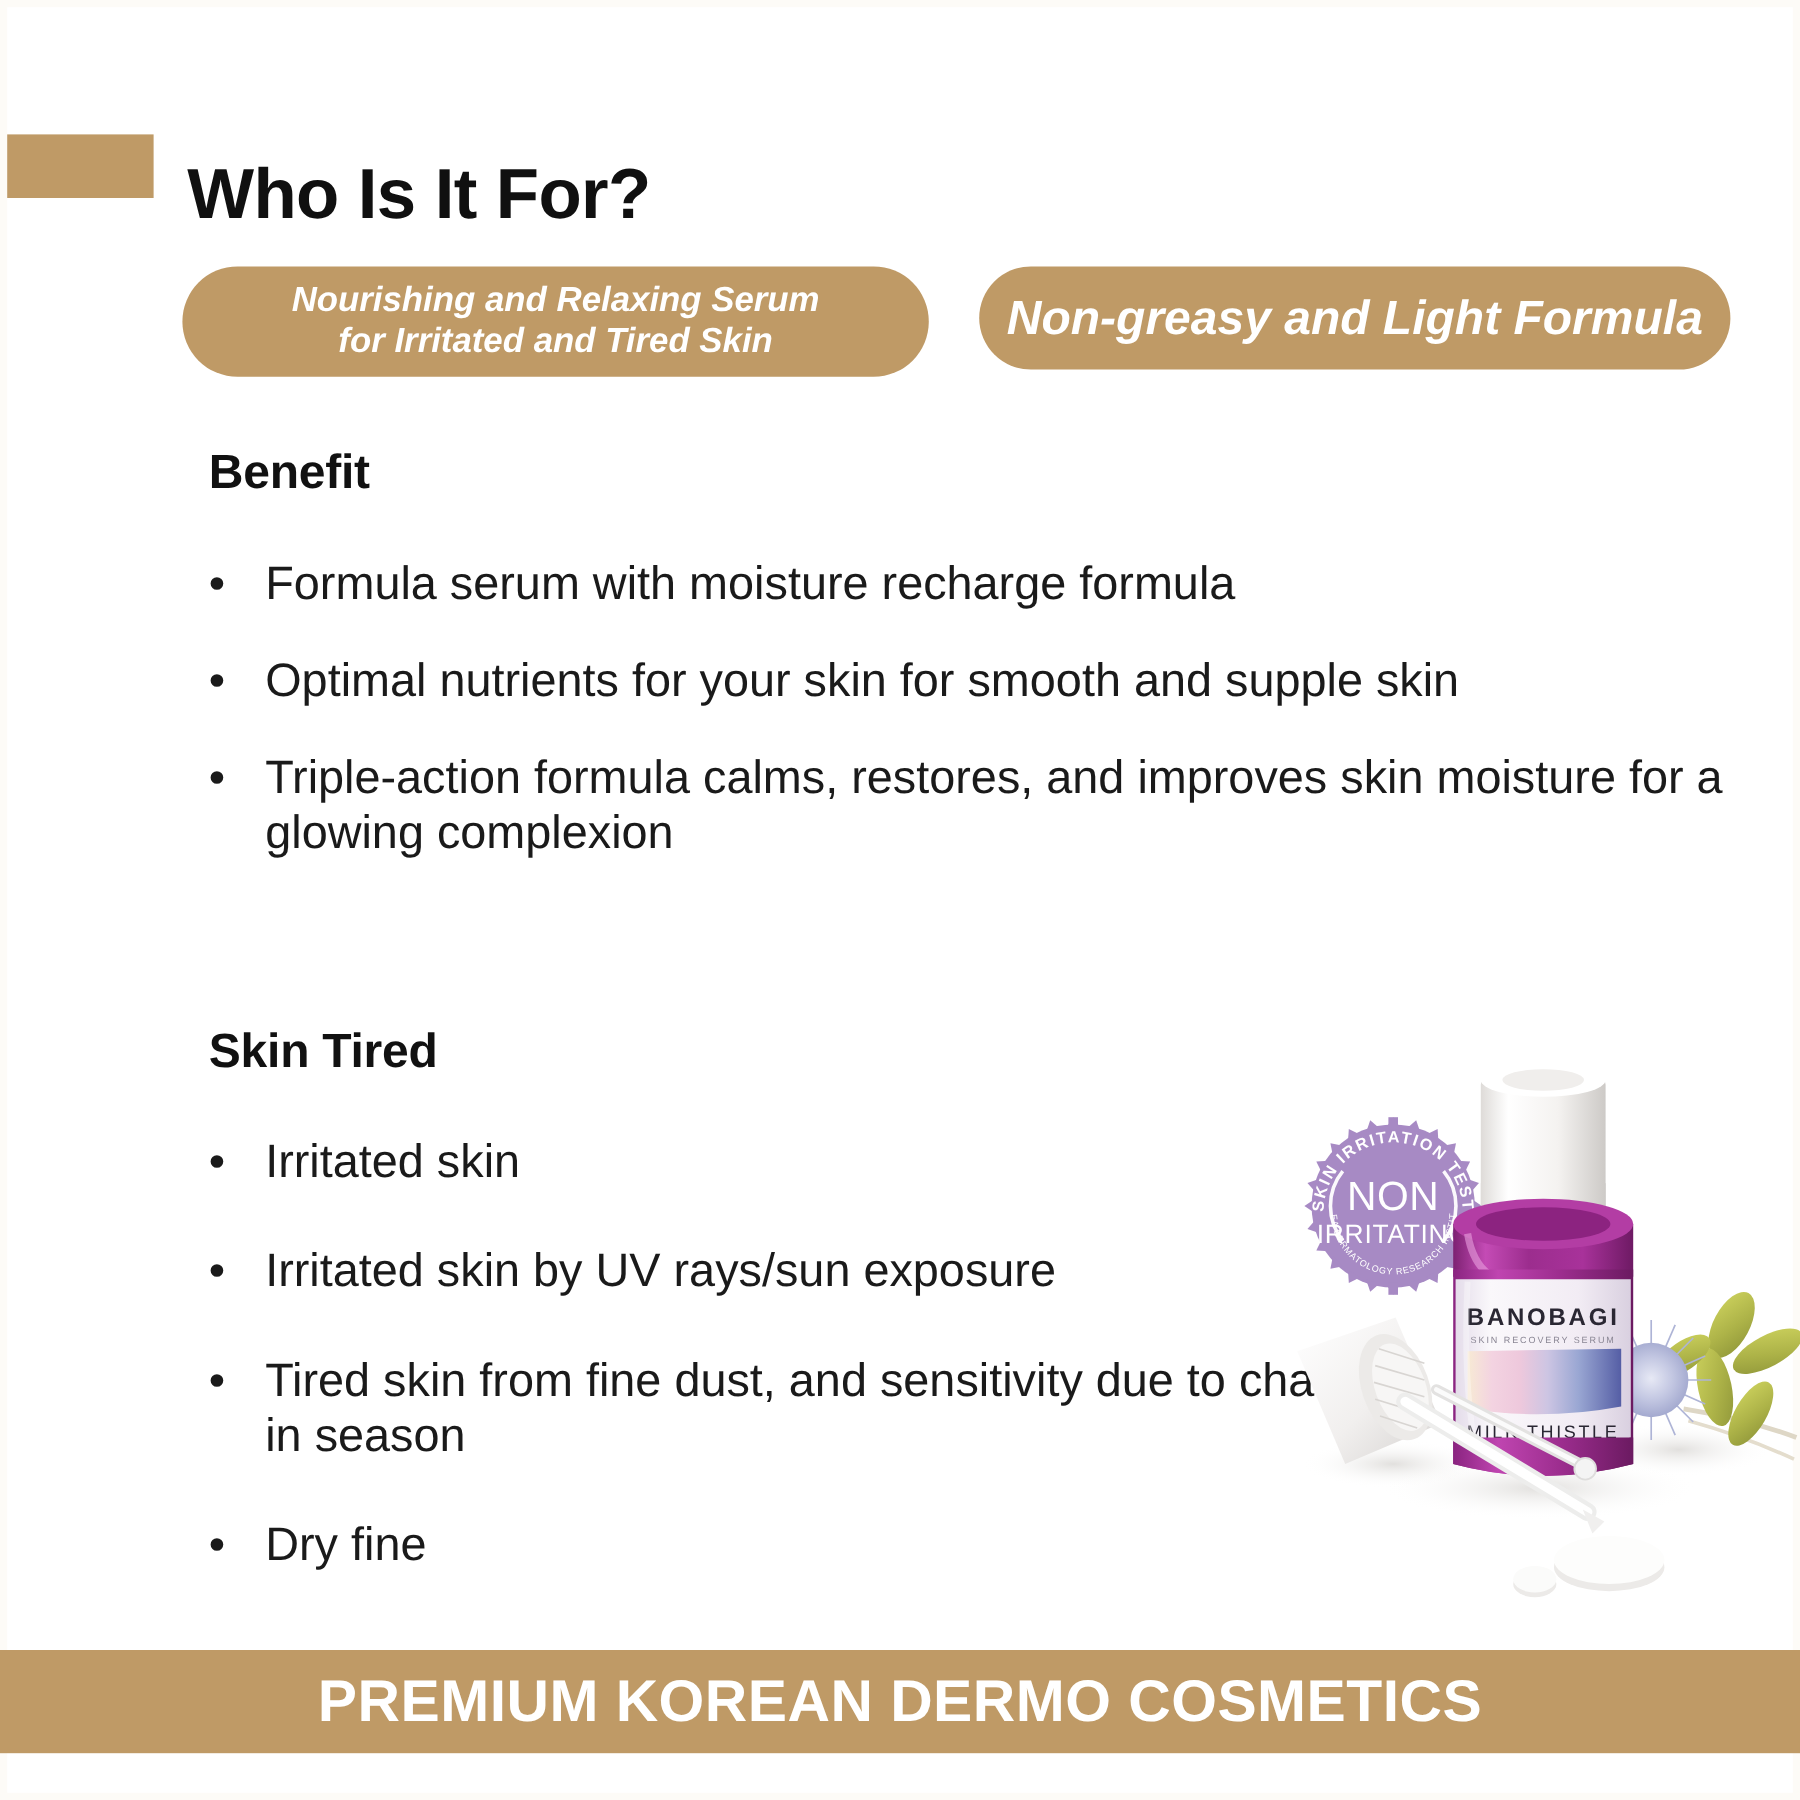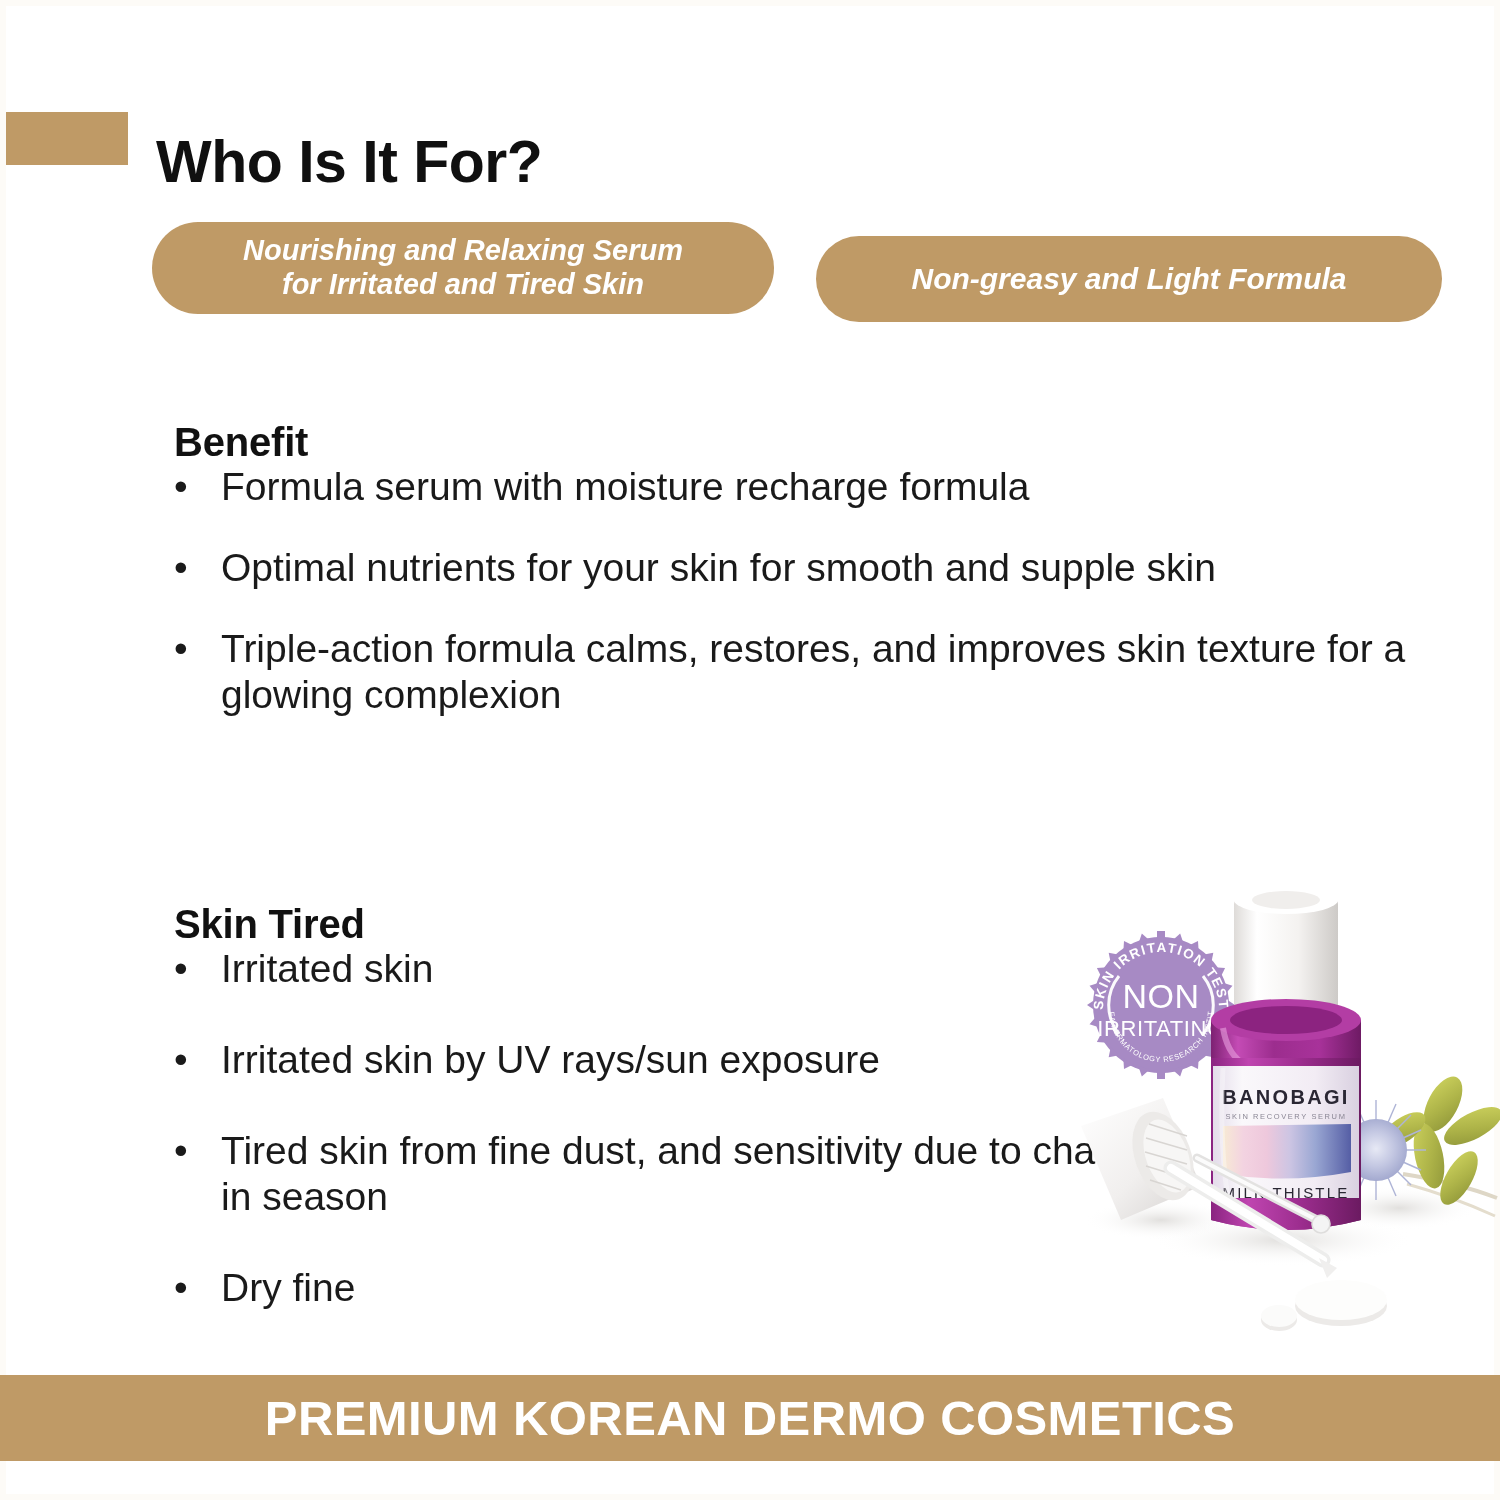--- a/index.html
+++ b/index.html
@@ -56,31 +56,30 @@
     display:flex;
     align-items:center;
     justify-content:center;
     text-align:center;
     font-size:29px;
     font-weight:bold;
     line-height:1.16;
     padding:0 22px;
   }
   #pill-0 { width:626px; height:92px; }
-  #pill-1 { width:630px; height:86px; margin-top:14px; font-size:30px; }
+  #pill-1 { width:630px; height:86px; margin-top:0; font-size:40px; }
 
   
   .section-heading {
     position:absolute;
     left:168px;
     font-size:40px;
     font-weight:bold;
     color:#111111;
     letter-spacing:-0.2px;
-    margin-top:48px;
   }
   #heading-benefit    { top:366px; }
   #heading-skintypes  { top:848px; }
 
   .bullet-list { position:absolute; left:168px; }
   #list-benefit   { top:458px; width:1270px; }
   #list-skintypes { top:940px; width:1000px; }
 
   .bullet-item {
     display:flex;
@@ -151,21 +150,21 @@
     <div class="bullet-item">
       <span class="bullet-dot">•</span>
       <span class="bullet-text">Formula serum with moisture recharge formula</span>
     </div>
     <div class="bullet-item">
       <span class="bullet-dot">•</span>
       <span class="bullet-text">Optimal nutrients for your skin for smooth and supple skin</span>
     </div>
     <div class="bullet-item">
       <span class="bullet-dot">•</span>
-      <span class="bullet-text">Triple-action formula calms, restores, and improves skin texture for a glowing complexion</span>
+      <span class="bullet-text">Triple-action formula calms, restores, and improves skin moisture for a glowing complexion</span>
     </div>
   </div>
 
   <div class="section-heading" id="heading-skintypes">Skin Tired</div>
 
   <div class="bullet-list" id="list-skintypes">
     <div class="bullet-item">
       <span class="bullet-dot">•</span>
       <span class="bullet-text">Irritated skin</span>
     </div>

